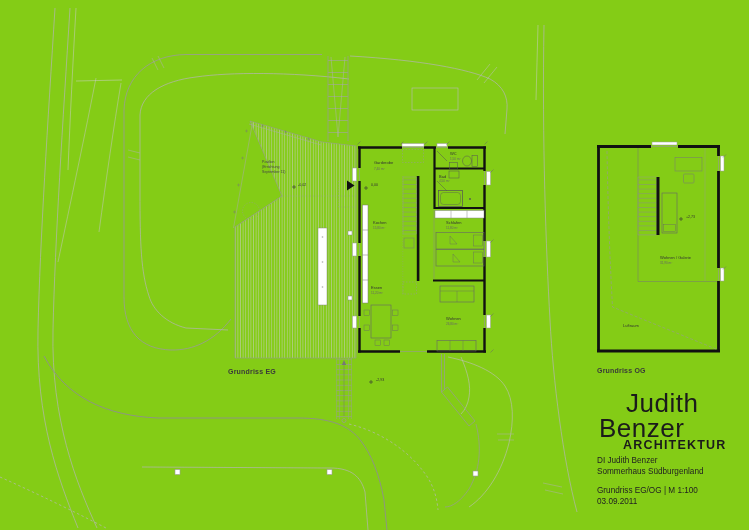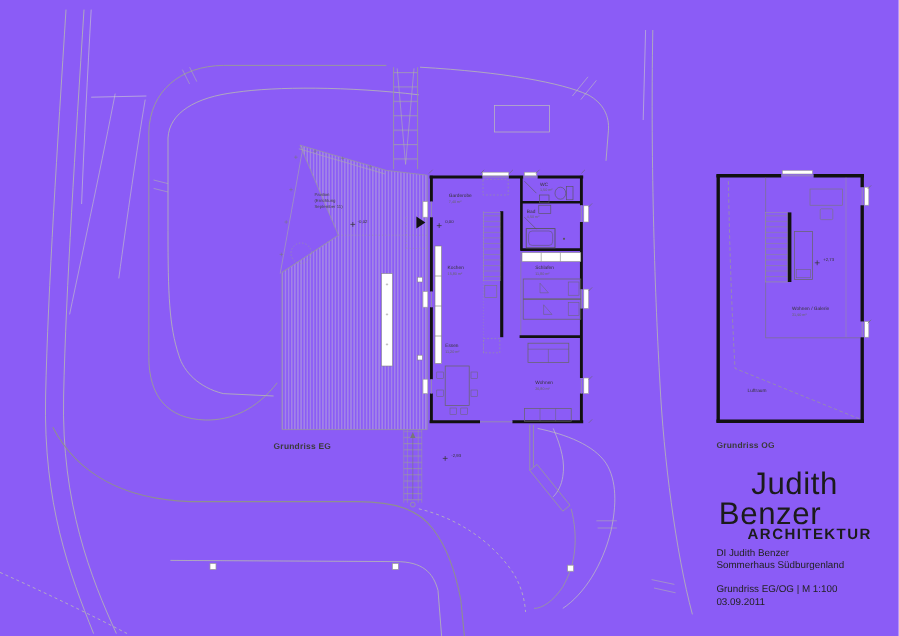--- a/index.html
+++ b/index.html
@@ -1,16 +1,16 @@
 <!DOCTYPE html>
 <html><head>
 <meta charset="utf-8">
 <style>
   html,body{margin:0;padding:0;background:#ffffff;}
-  .page{position:relative;width:749px;height:530px;background:#8b5cf6;overflow:hidden;
+  .page{position:relative;width:749px;height:530px;background:#84cc16;overflow:hidden;
         font-family:"Liberation Sans",sans-serif;}
   .page svg{position:absolute;left:0;top:0;}
   svg text{font-family:"Liberation Sans",sans-serif;fill:#2a2a2a;}
   .r-name{font-size:4px;fill:#333;}
   .r-area{font-size:3.1px;fill:#666;}
   .lvl{font-size:3.6px;fill:#333;}
   .pav{font-size:3.6px;fill:#444;}
   .cap{font-size:7px;font-weight:600;fill:#3a3a3a;letter-spacing:0.2px;}
   .logo-big{font-size:26px;fill:#1b1b1b;letter-spacing:0.5px;}
   .logo-sub{font-size:12.5px;font-weight:700;fill:#1b1b1b;letter-spacing:1.2px;}

